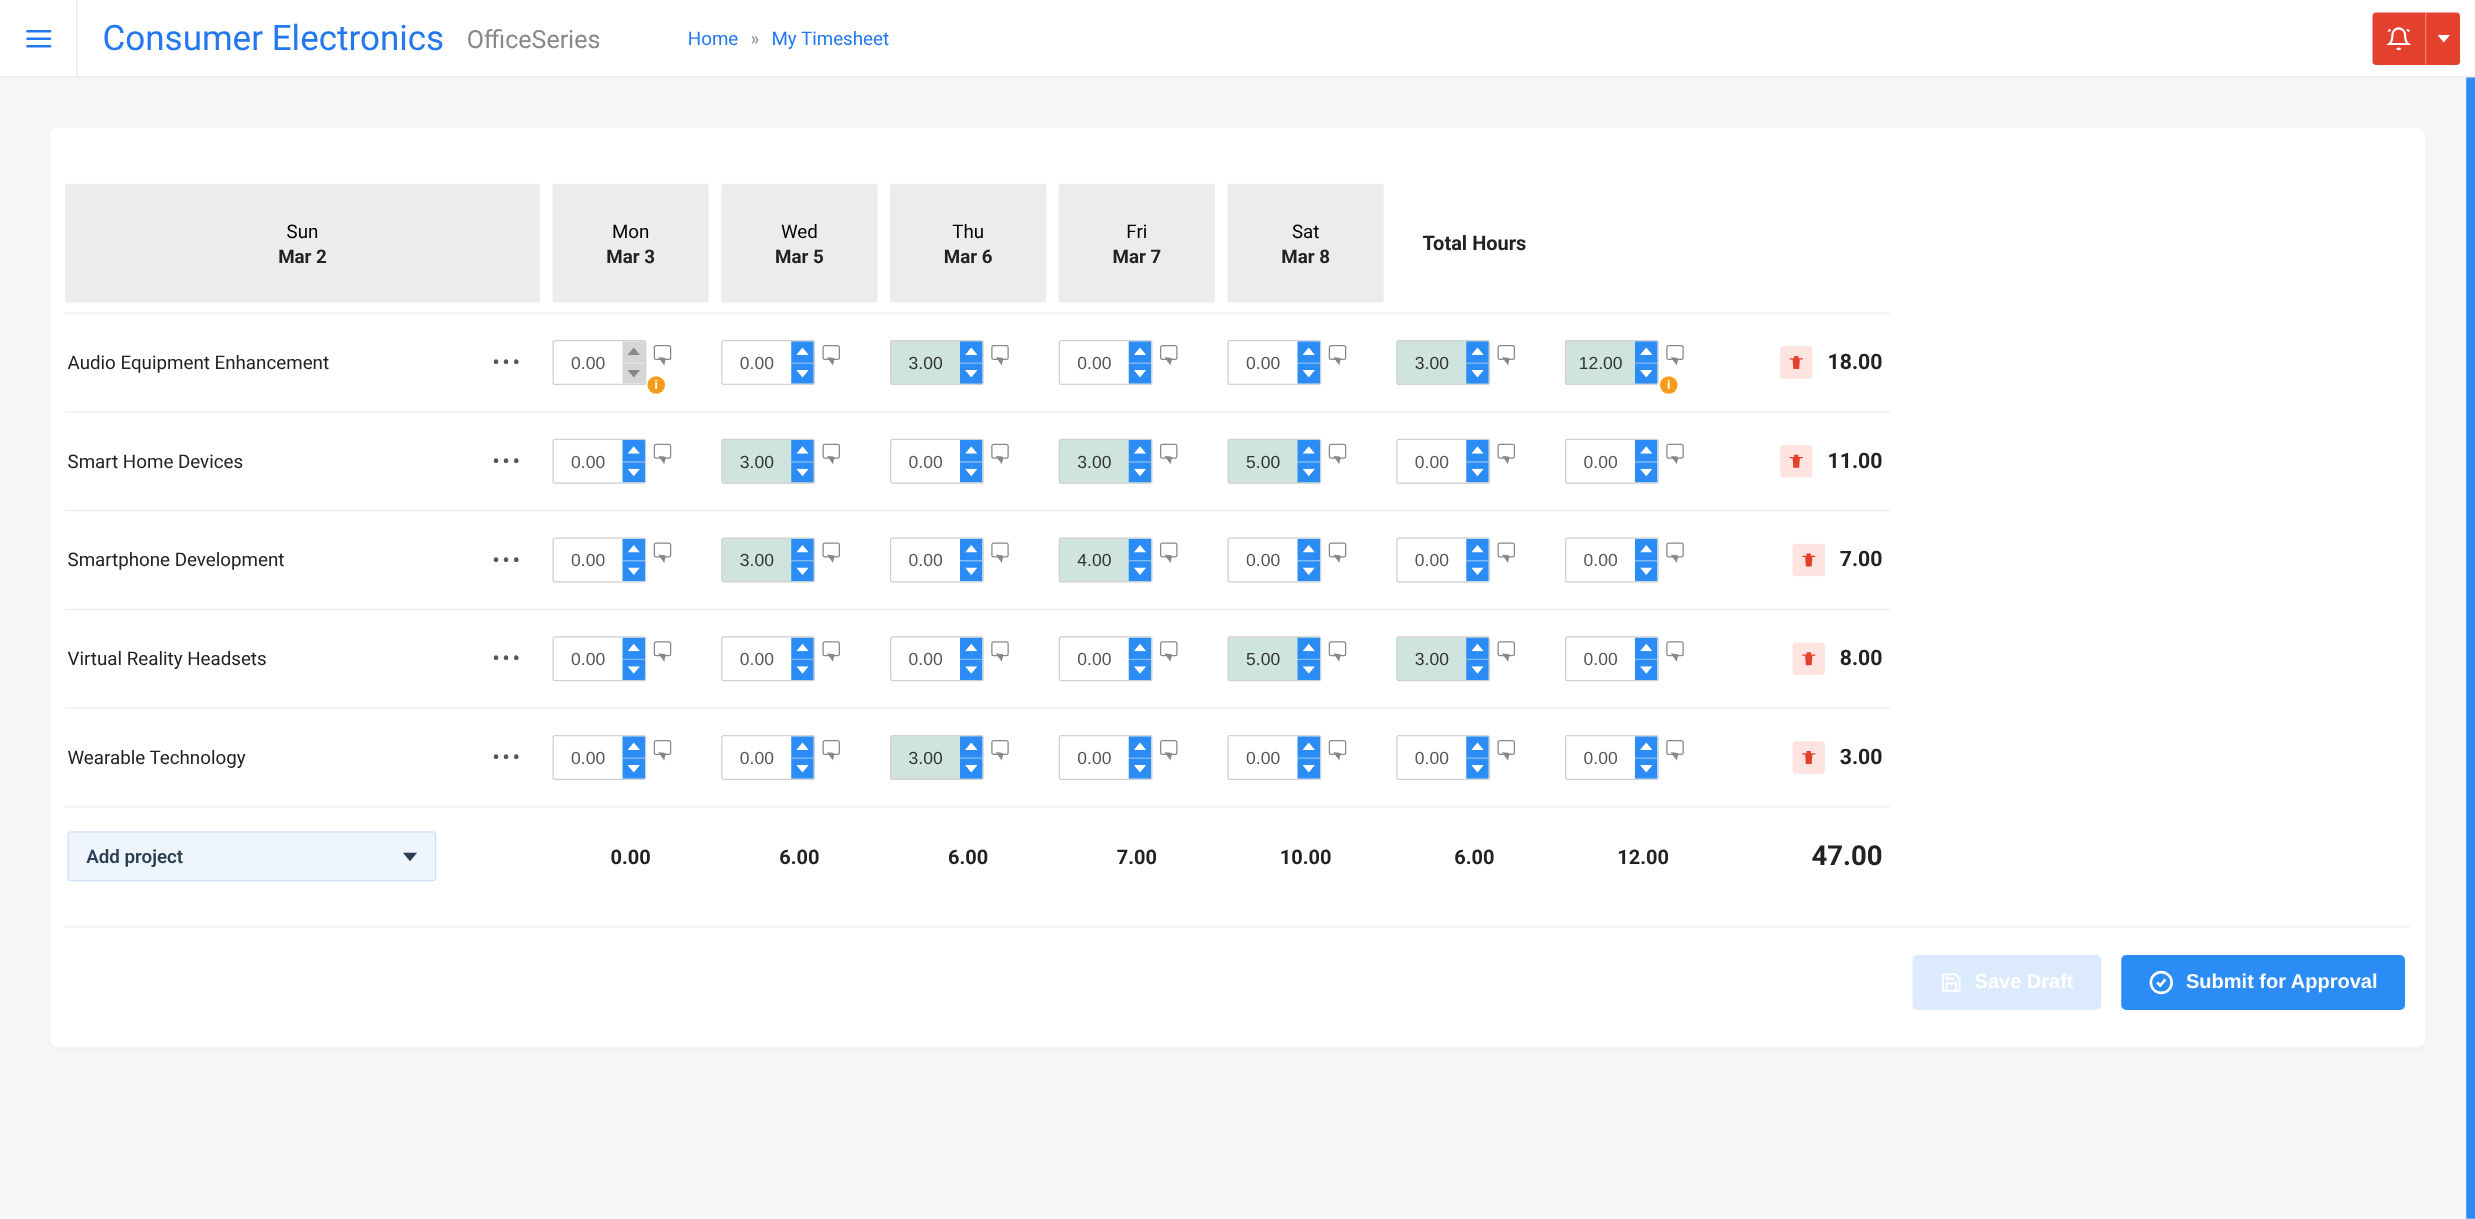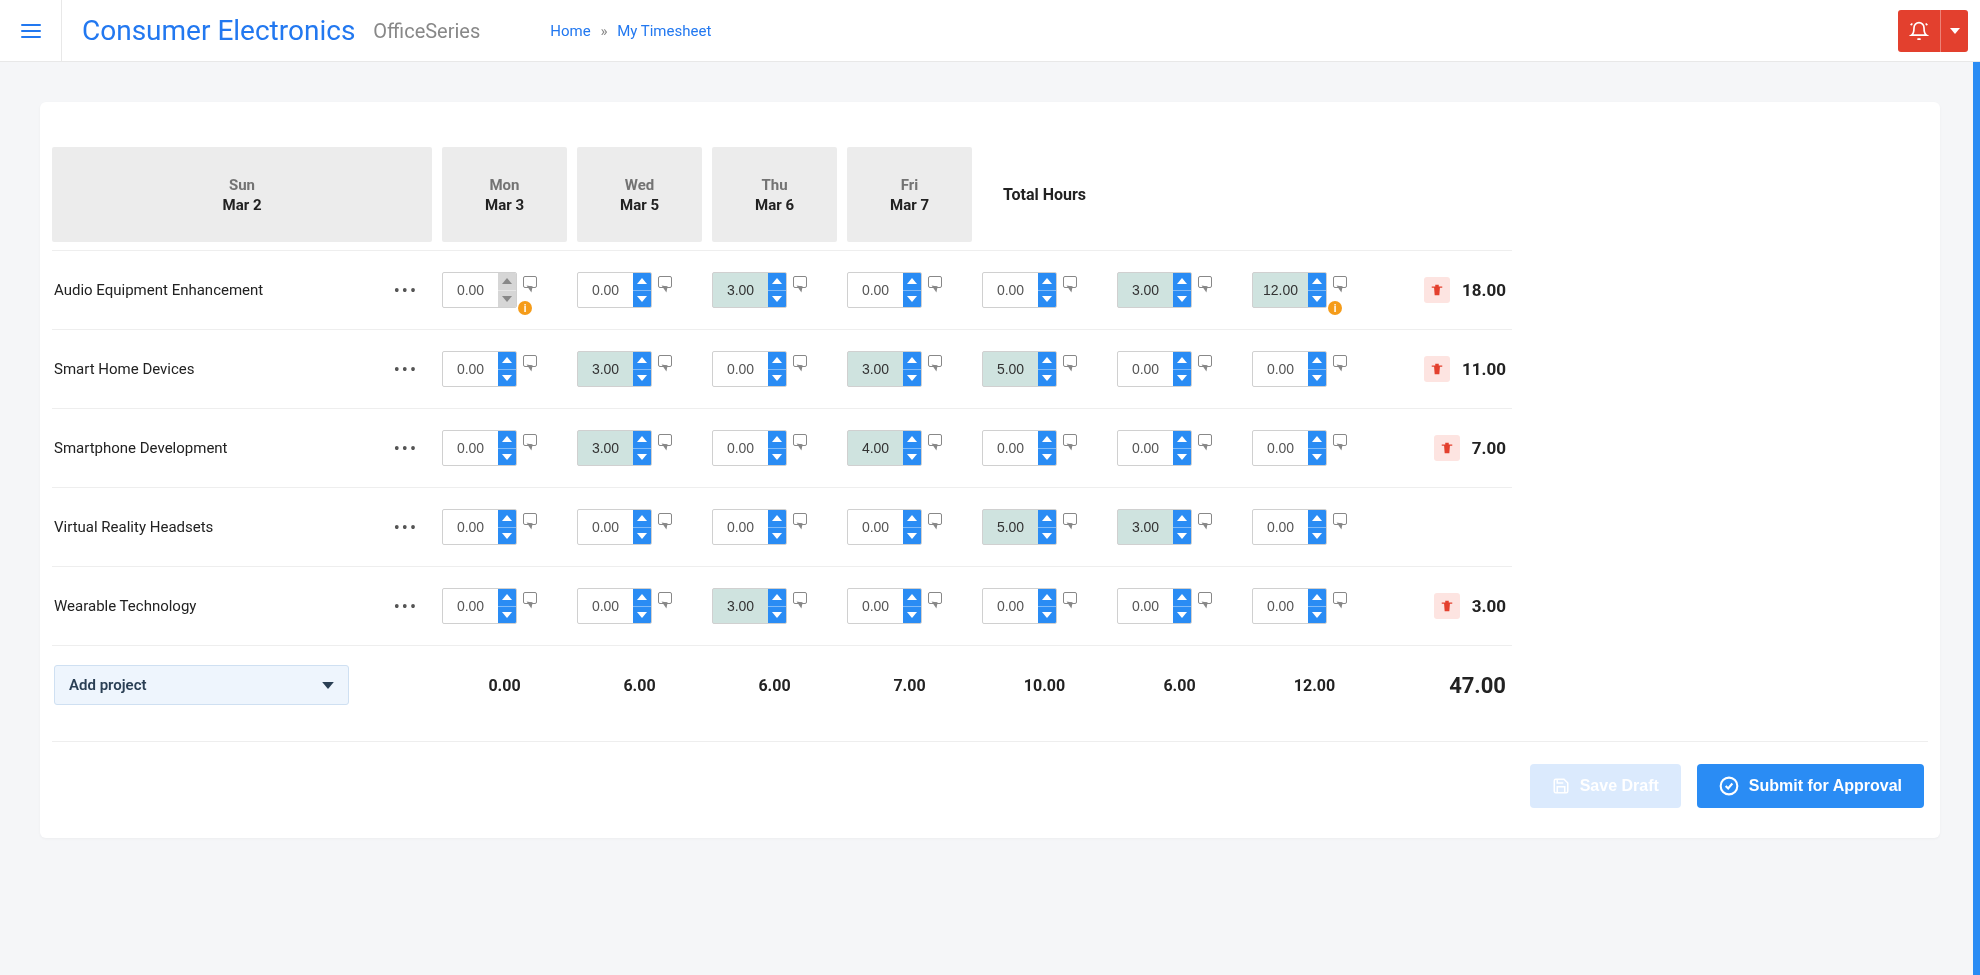--- a/index.html
+++ b/index.html
@@ -16,21 +16,21 @@
 .breadcrumbs { margin-left: 70px; font-size: 15px; }
 .breadcrumbs a { color: #2278f0; text-decoration: none; }
 .breadcrumbs .sep { color: #888; margin: 0 6px; }
 .header-spacer { flex: 1; }
 .notif-btn { background: #e3402e; color: #fff; height: 42px; display: flex; align-items: center; margin-right: 12px; border-radius: 3px; overflow: hidden; }
 .notif-main { width: 42px; display: flex; align-items: center; justify-content: center; height: 100%; cursor: pointer; }
 .notif-drop { width: 28px; display: flex; align-items: center; justify-content: center; height: 100%; cursor: pointer; border-left: 1px solid rgba(255,255,255,0.35); }
 .card { background: #fff; margin: 40px; border-radius: 6px; box-shadow: 0 1px 3px rgba(0,0,0,0.04); padding: 45px 12px 30px 12px; }
 .grid { display: grid; grid-template-columns: 380px repeat(7, 125px) 125px; gap: 8px 10px; align-items: center; }
 .col-head { background: #ececec; height: 95px; display: flex; flex-direction: column; align-items: center; justify-content: center; border-radius: 2px; font-size: 15px; }
-.col-head .dow { color: #737373; font-weight: bold; }
+.col-head .dow { color: #000000; }
 .col-head .date { font-weight: 700; margin-top: 2px; }
 .activity-head { background: #ececec; height: 95px; display: flex; align-items: center; justify-content: center; font-weight: 700; font-size: 16px; border-radius: 2px; }
 .total-head { height: 95px; display: flex; align-items: center; justify-content: center; font-weight: 700; font-size: 16px; }
 .row-sep { grid-column: 1 / -1; border-bottom: 1px solid #eee; }
 .activity-cell { display: flex; align-items: center; justify-content: space-between; padding: 0 8px 0 2px; height: 62px; }
 .activity-name { font-size: 15px; color: #222; }
 .more-btn { cursor: pointer; color: #555; font-size: 18px; letter-spacing: 2px; padding: 4px 6px; }
 .hour-cell { display: flex; align-items: center; gap: 6px; height: 62px; position: relative; }
 .hour-input-wrap { display: flex; border: 1px solid #d0d0d0; border-radius: 2px; overflow: hidden; height: 36px; width: 75px; background: #fff; }
 .hour-input-wrap.highlight { background: #cfe3df; }
@@ -105,20 +105,24 @@
         <div class="date">Mar 5</div>
       </div>
       <div class="col-head">
         <div class="dow">Thu</div>
         <div class="date">Mar 6</div>
       </div>
       <div class="col-head">
         <div class="dow">Fri</div>
         <div class="date">Mar 7</div>
       </div>
+      <div class="col-head">
+        <div class="dow">Sat</div>
+        <div class="date">Mar 8</div>
+      </div>
       <div class="total-head">Total Hours</div>
       <div class="row-sep"></div>
       <div class="activity-cell">
         <span class="activity-name">Audio Equipment Enhancement</span>
         <span class="more-btn">•••</span>
       </div>
       <div class="hour-cell">
         <div class="hour-input-wrap ">
           <input class="hour-input" value="0.00" style="">
           <div class="spin disabled">
@@ -655,20 +659,28 @@
               </svg>
             </div>
             <div class="spin-btn">
               <svg width="10" height="6" viewBox="0 0 10 6">
                 <path d="M0 0 L5 6 L10 0" fill="#fff"></path>
               </svg>
             </div>
           </div>
         </div>
         <div class="comment-icon"></div>
+      </div>
+      <div class="total-cell">
+        <div class="delete-btn">
+          <svg width="14" height="14" viewBox="0 0 24 24" fill="#e3402e">
+            <path d="M3 6h18v2H3zM7 8h10l-1 13H8zM9 3h6v3H9z"></path>
+          </svg>
+        </div>
+        <span class="total-val">8.00</span>
       </div>
       <div class="row-sep"></div>
       <div class="activity-cell">
         <span class="activity-name">Wearable Technology</span>
         <span class="more-btn">•••</span>
       </div>
       <div class="hour-cell">
         <div class="hour-input-wrap ">
           <input class="hour-input" value="0.00" style="">
           <div class="spin ">

